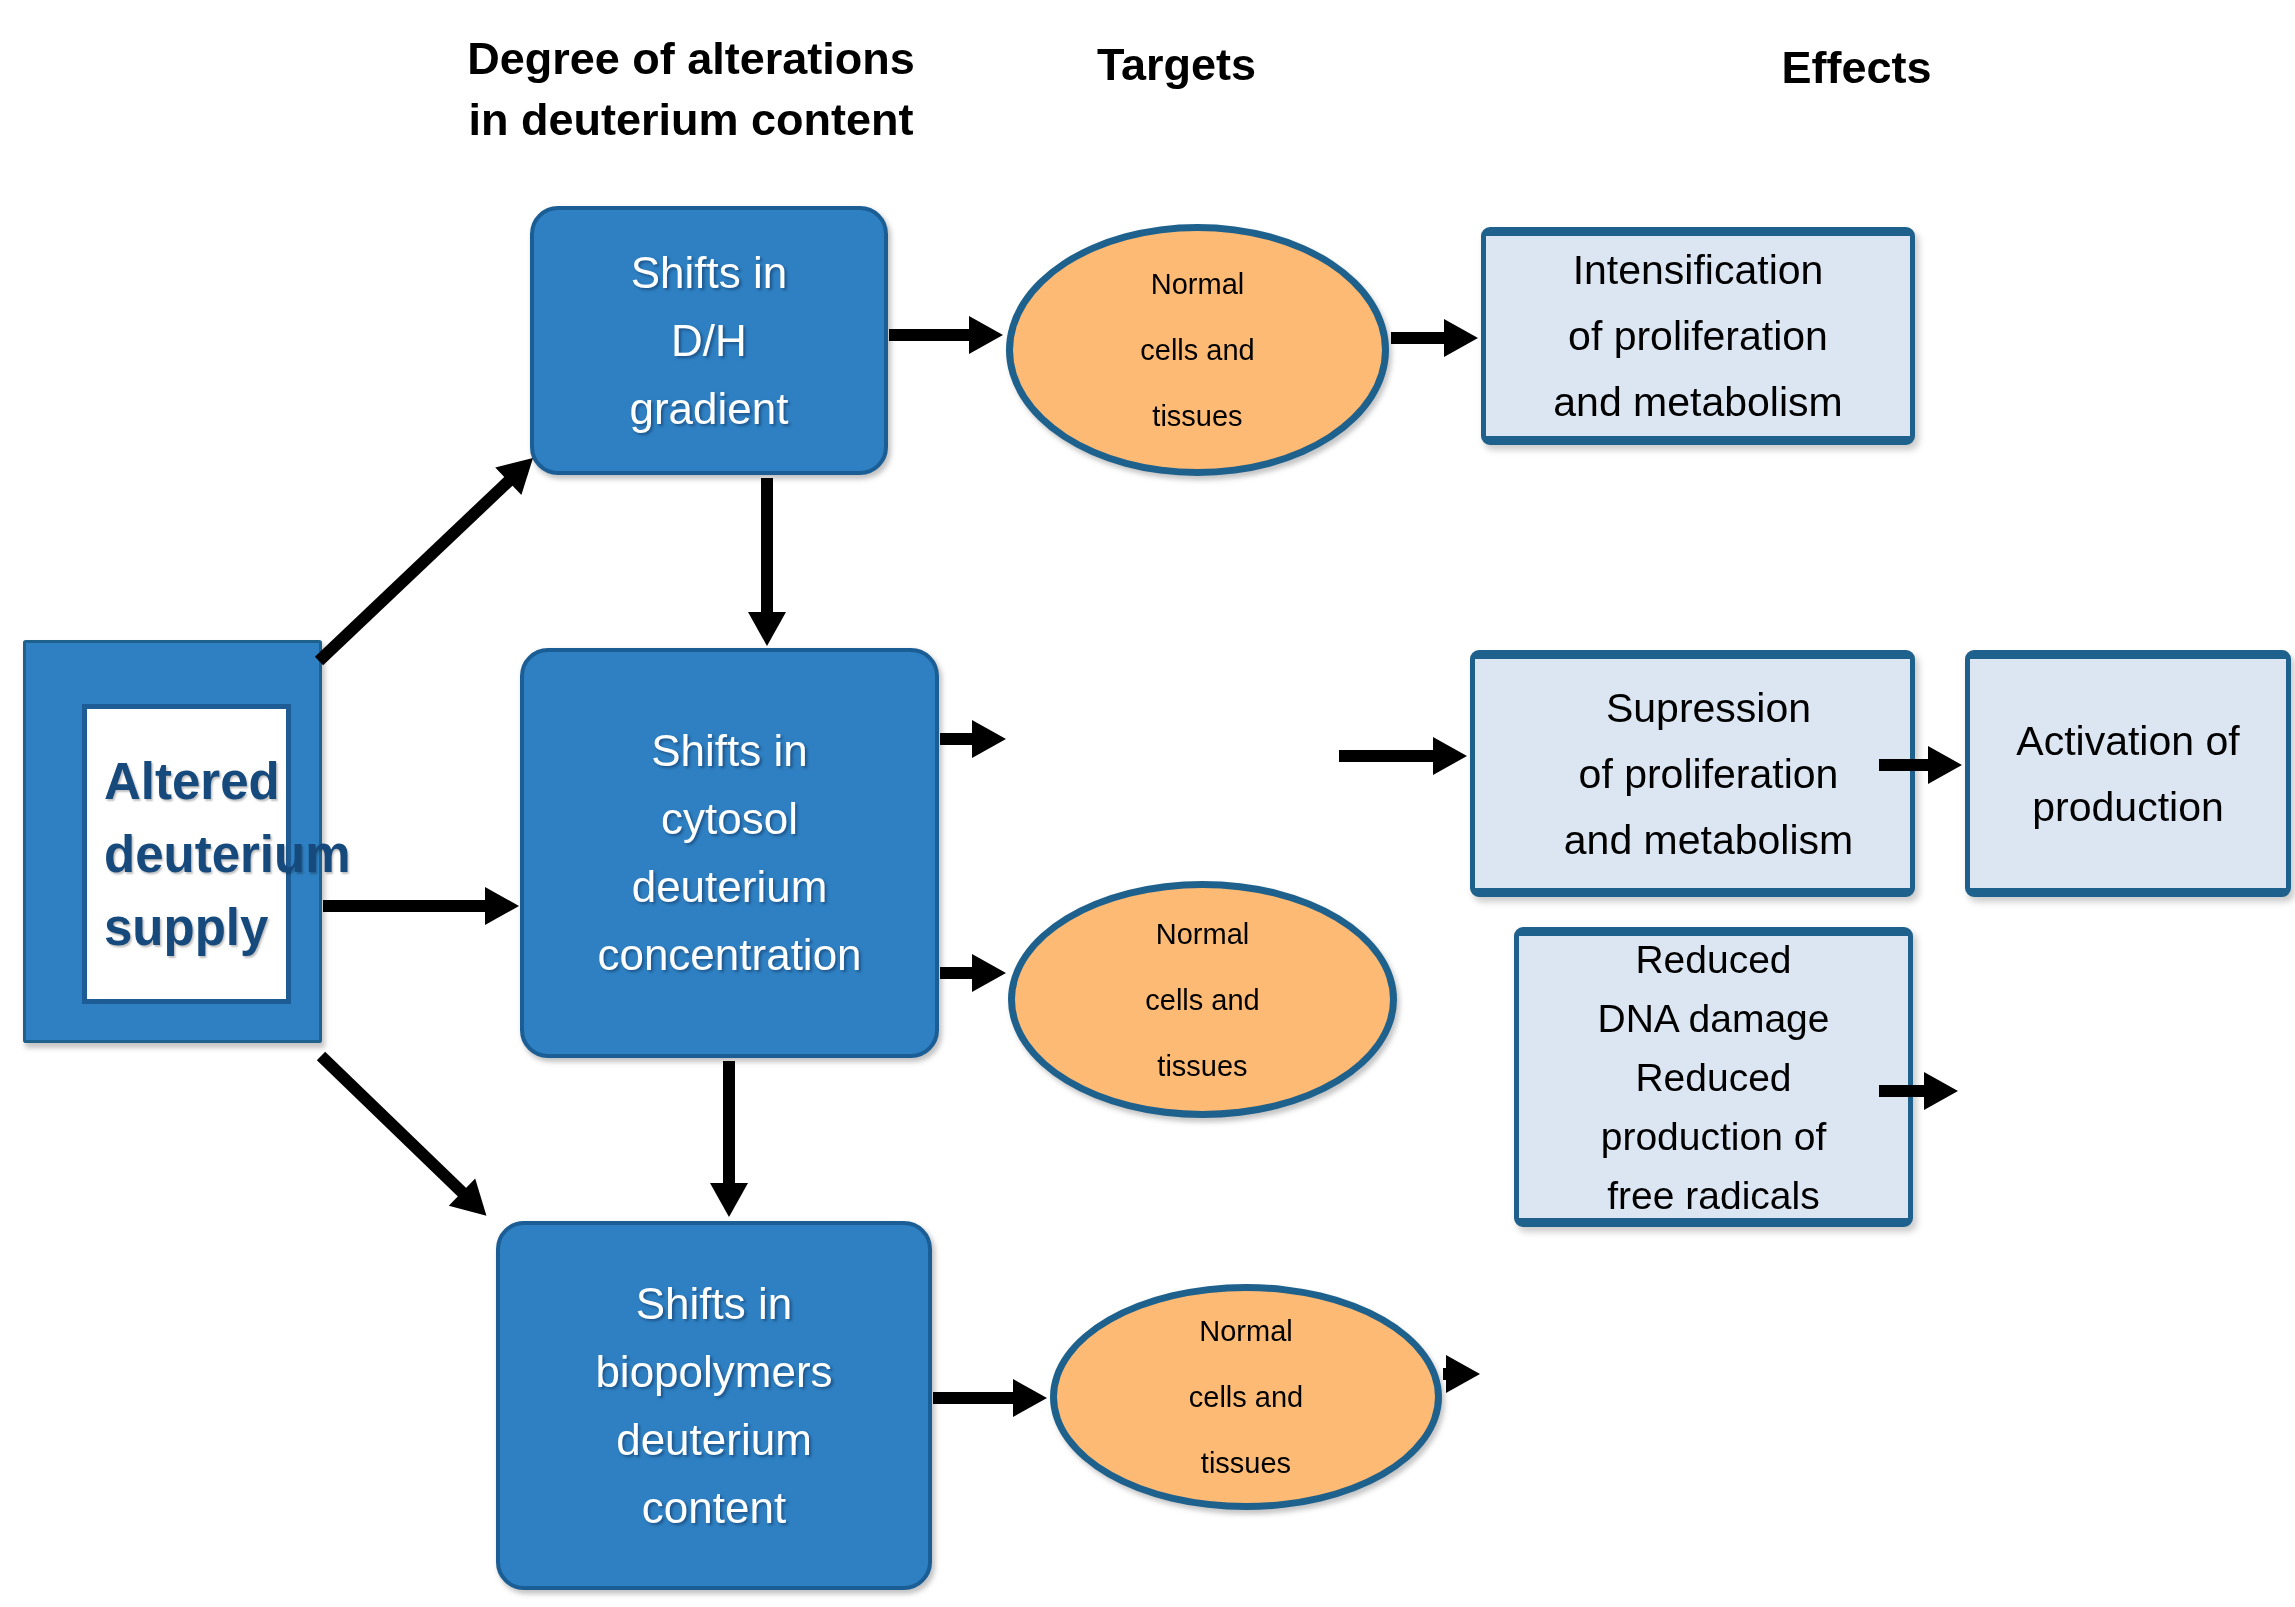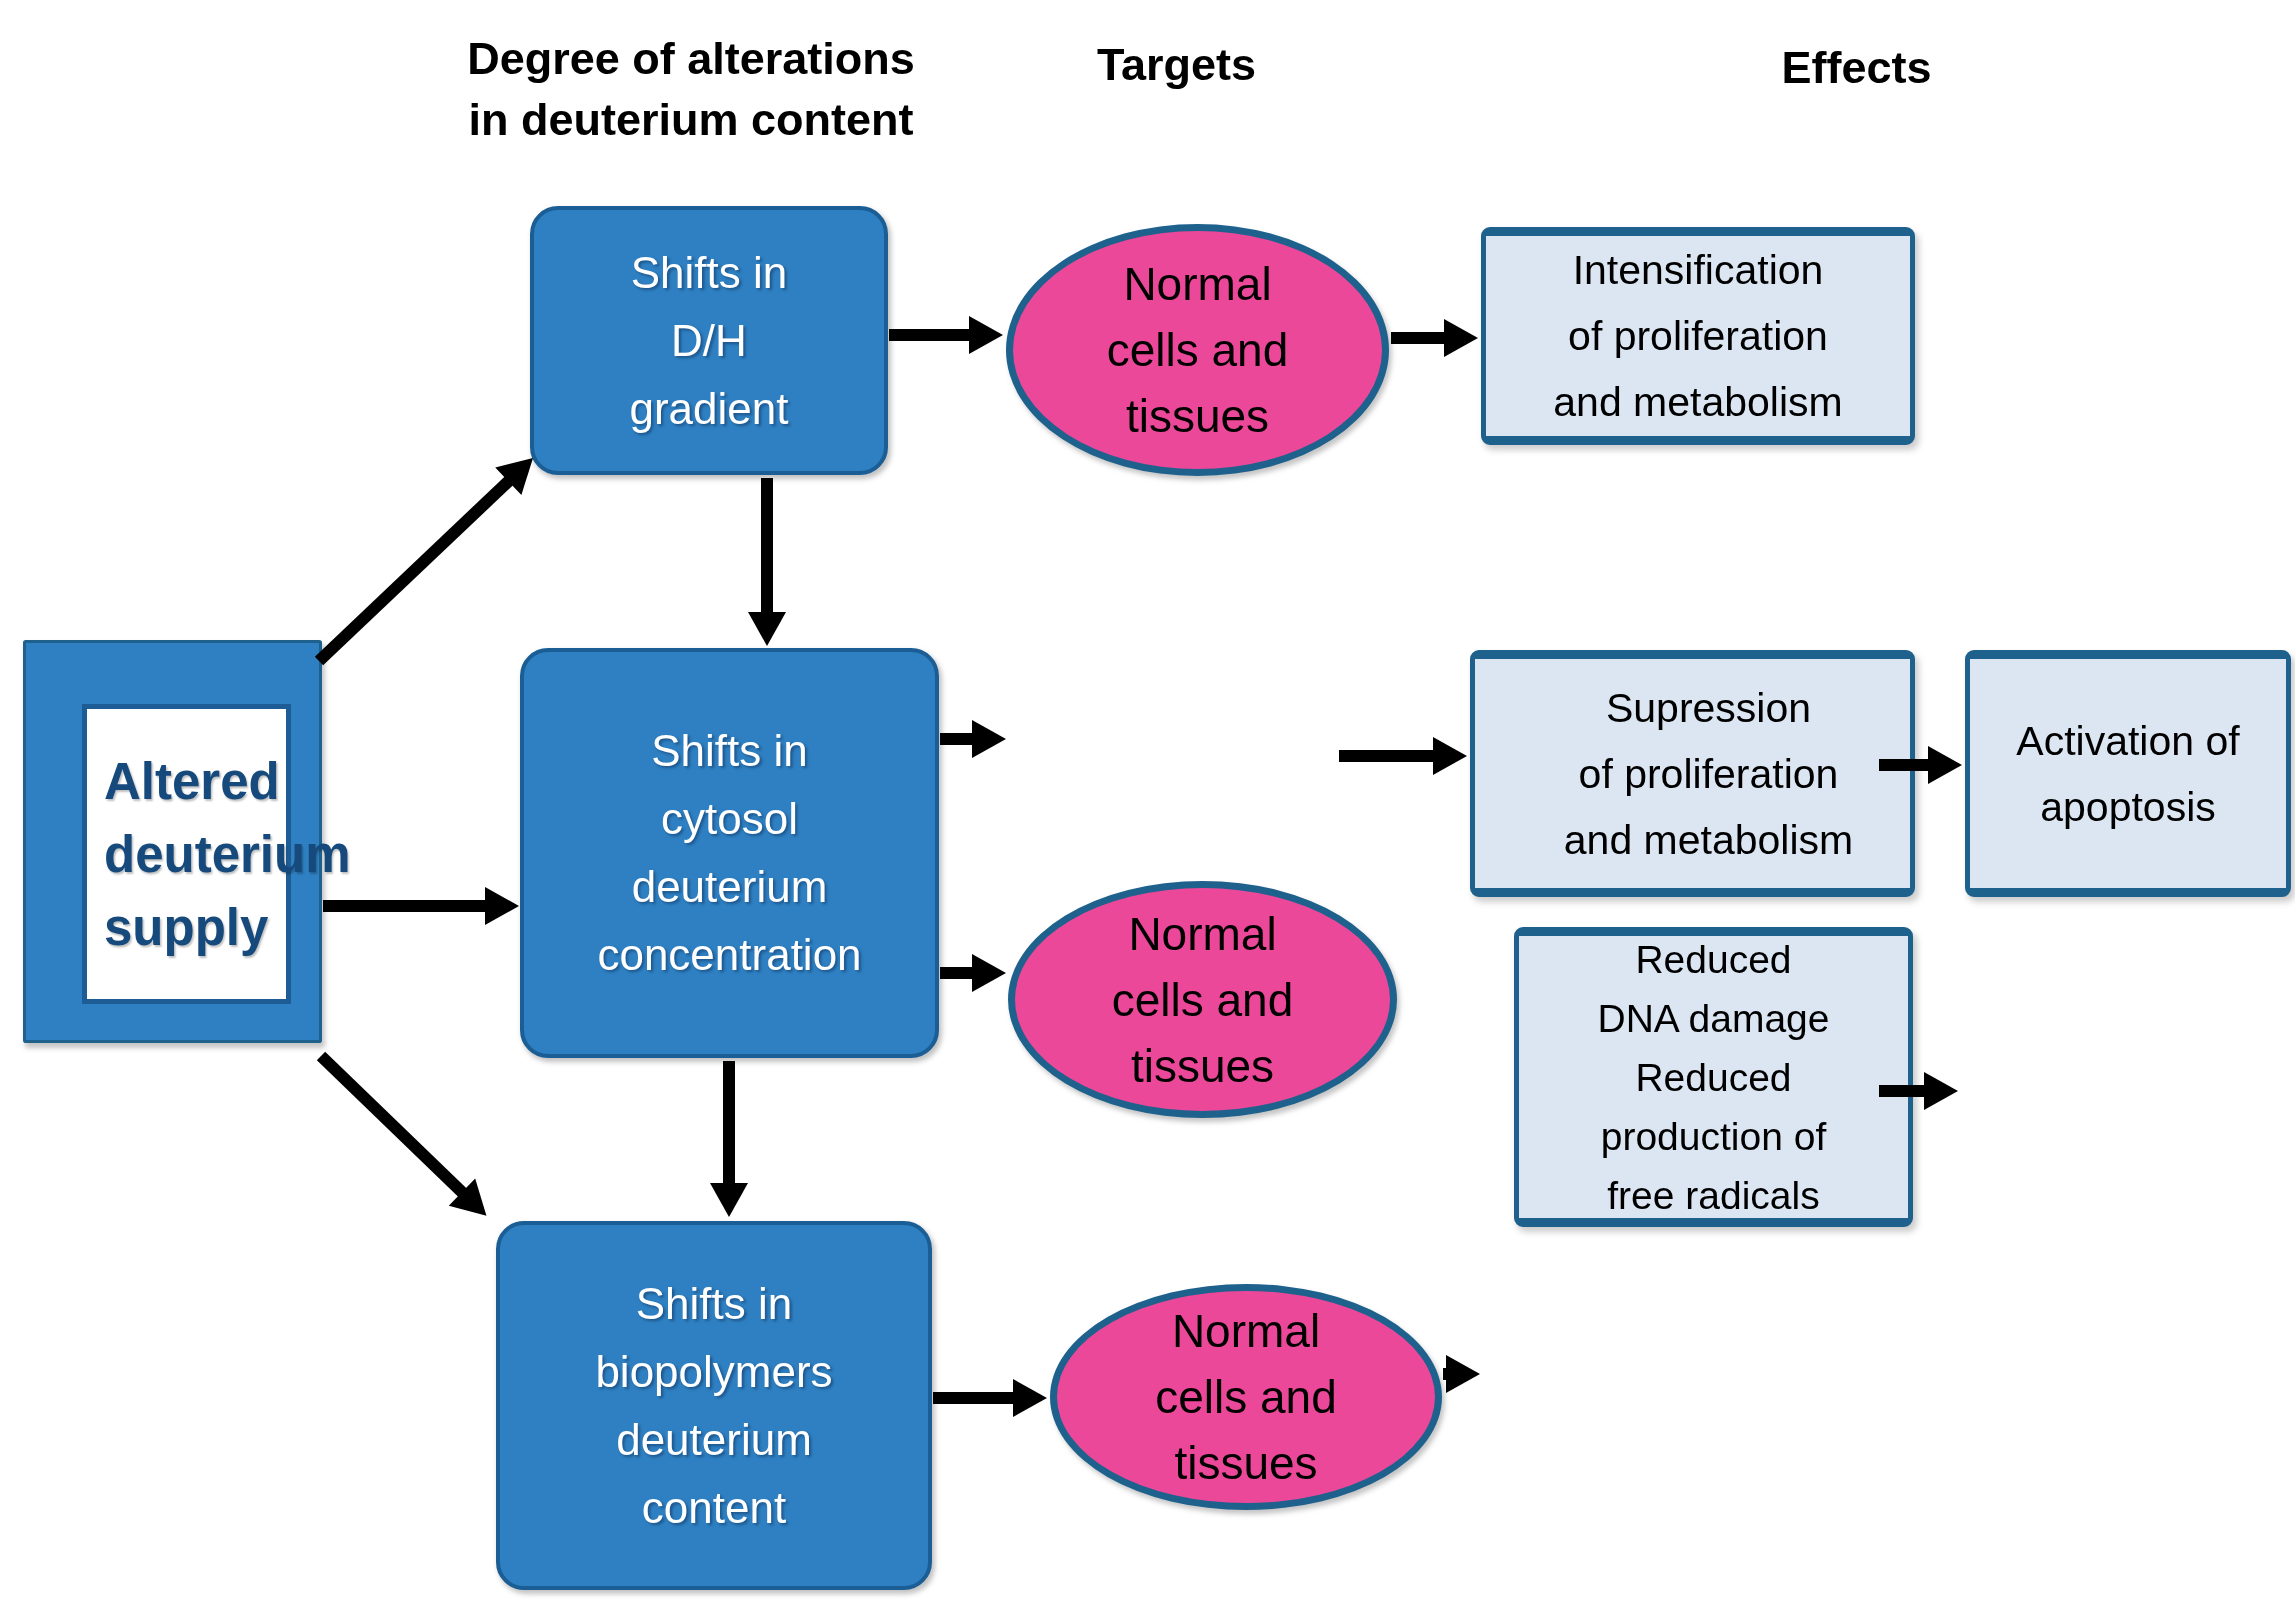--- a/index.html
+++ b/index.html
@@ -9,23 +9,23 @@
 
   .hdr{position:absolute;font-weight:bold;color:#000;text-align:center;
        white-space:pre-line;font-size:45px;line-height:61px;}
 
   .bluebox{position:absolute;background:#2e80c2;border:4.2px solid #1b5e95;border-radius:28px;
            color:#fff;display:flex;align-items:center;justify-content:center;text-align:center;
            white-space:pre-line;font-size:44px;line-height:68px;
            text-shadow:2.1px 2.1px 2.8px rgba(10,30,70,0.45);
            box-shadow:2.1px 3.5px 5px rgba(80,80,80,0.35);}
 
-  .ellipse{position:absolute;background:#ec4899;border:7.8px solid #1f618d;border-radius:50%;
+  .ellipse{position:absolute;background:#fdba74;border:7.8px solid #1f618d;border-radius:50%;
            color:#000;display:flex;align-items:center;justify-content:center;text-align:center;
-           white-space:pre-line;font-size:46px;line-height:66px;
+           white-space:pre-line;font-size:29px;line-height:66px;
            box-shadow:2.8px 4.2px 5.6px rgba(90,90,90,0.35);}
 
   .effectbox{position:absolute;background:#dbe6f2;border:5.6px solid #1f618d;
              border-top-width:9.2px;border-bottom-width:9.2px;border-radius:9px;
              color:#000;display:flex;align-items:center;justify-content:center;text-align:center;
              white-space:pre-line;font-size:41px;line-height:66px;
              box-shadow:3.5px 5px 6.3px rgba(90,90,90,0.3);}
   .effectbox.small{font-size:39px;line-height:59px;margin-left:35px;}
 
   .source-outer{position:absolute;left:23px;top:640px;width:299px;height:403px;
@@ -84,21 +84,21 @@
 cells and
 tissues</div>
 
   <div class="effectbox" style="left:1481px;top:227px;width:434px;height:218px;">Intensification
 of proliferation
 and metabolism</div>
   <div class="effectbox" style="left:1470px;top:650px;width:445px;height:247px;padding-left:32px;">Supression
 of proliferation
 and metabolism</div>
   <div class="effectbox" style="left:1965px;top:650px;width:326px;height:247px;">Activation of
-apoptosis</div>
+production</div>
   <div class="effectbox small" style="left:1479px;top:927px;width:399px;height:300px;">Reduced
 DNA damage
 Reduced
 production of
 free radicals</div>
 
   <div class="arrow" style="left:319px;top:661px;width:295px;transform:rotate(-43.5deg);">
     <div class="shaft"></div>
       <div class="head"></div>
     </div>

